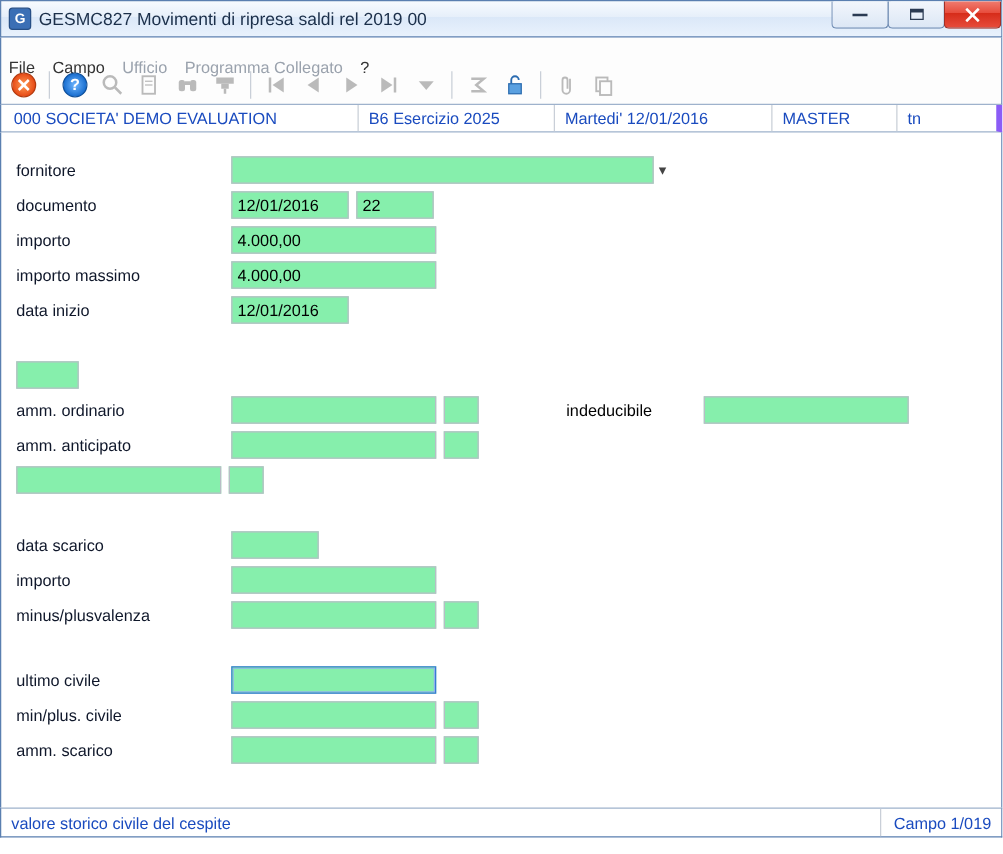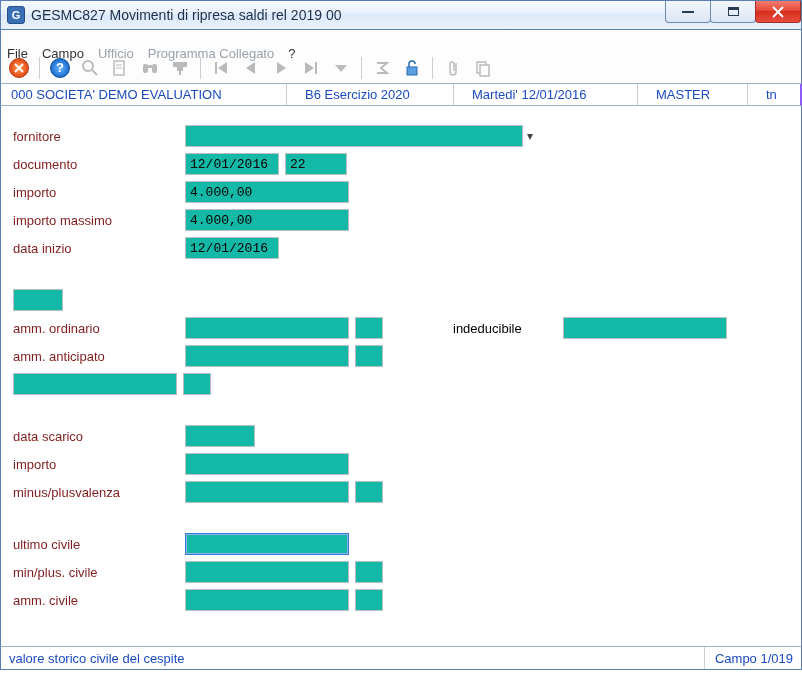--- a/index.html
+++ b/index.html
@@ -106,26 +106,26 @@
     background:radial-gradient(#6fb6ff,#1a6fd0 70%);
     border:1px solid #0f4f99;
     display:flex;align-items:center;justify-content:center;
     color:#fff;font-weight:bold;font-size:13px;
   }
 
   
   .infobar {
     height:22px;
     border-left:1px solid #5a7fb0;
-    border-right:2px solid #8b5cf6;
+    border-right:5px solid #8b5cf6;
     border-bottom:1px solid #9eb2cc;
     display:flex;
     align-items:center;
     padding:0 4px;
-    gap:12px;
+    gap:2px;
     font-size:13px;
   }
   .infobar .cell {
     color:#1a4bbf;
     padding:0 6px;
     height:100%;
     display:flex;
     align-items:center;
     border-right:1px solid #c9cfd8;
     white-space:nowrap;
@@ -138,29 +138,28 @@
 
   
   .form-area {
     border-left:1px solid #5a7fb0;
     border-right:1px solid #5a7fb0;
     height:540px;
     padding:16px 12px 8px 12px;
     position:relative;
   }
   .row { display:flex; align-items:center; height:28px; }
-  .row .label { width:172px; color:#7f1d1d; }
+  .row .label { width:172px; color:#0f172a; }
   .fld {
     height:22px;
     border:1px solid #b8bdc6;
-    background:#14b8a6;
+    background:#86efac;
     padding:0 4px;
     font-size:13px;
     color:#000;
-    font-family:Liberation Mono, monospace;
   }
   .fld.right { }
   .fld.focus { border:1px solid #3a78d6; box-shadow:0 0 0 1px #8fb4ec inset; }
   .dd-caret {
     width:14px; height:22px;
     display:flex;align-items:center;justify-content:center;
     font-size:12px; color:#444;
   }
   .gap { height:24px; }
 
@@ -300,21 +299,21 @@
   <div class="tb-btn disabled">
     <svg width="18" height="18">
         <rect x="3" y="3" width="9" height="11" fill="none" stroke="#6b6b6b" stroke-width="1.5"></rect>
         <rect x="6" y="6" width="9" height="11" fill="#fff" stroke="#6b6b6b" stroke-width="1.5"></rect>
       </svg>
   </div>
 </div>
 
 <div class="infobar">
   <div class="cell">000 SOCIETA'  DEMO EVALUATION</div>
-  <div class="cell">B6 Esercizio 2020</div>
+  <div class="cell">B6 Esercizio 2025</div>
   <div class="cell">Martedi'  12/01/2016</div>
   <div class="cell">MASTER</div>
   <div class="cell">tn</div>
 </div>
 
 <div class="form-area">
 
   <div class="row">
     <div class="label">fornitore</div>
     <input class="fld" style="width: 338px;" value="">
@@ -392,21 +391,21 @@
     <input class="fld focus" style="width: 164px;" value="">
   </div>
 
   <div class="row">
     <div class="label">min/plus. civile</div>
     <input class="fld" style="width: 164px;" value="">
     <input class="fld" style="width: 28px; margin-left: 6px;" value="">
   </div>
 
   <div class="row">
-    <div class="label">amm. civile</div>
+    <div class="label">amm. scarico</div>
     <input class="fld" style="width: 164px;" value="">
     <input class="fld" style="width: 28px; margin-left: 6px;" value="">
   </div>
 
 </div>
 
 <div class="statusbar">
   <div>valore storico civile del cespite</div>
   <div class="right">Campo  1/019</div>
 </div>

